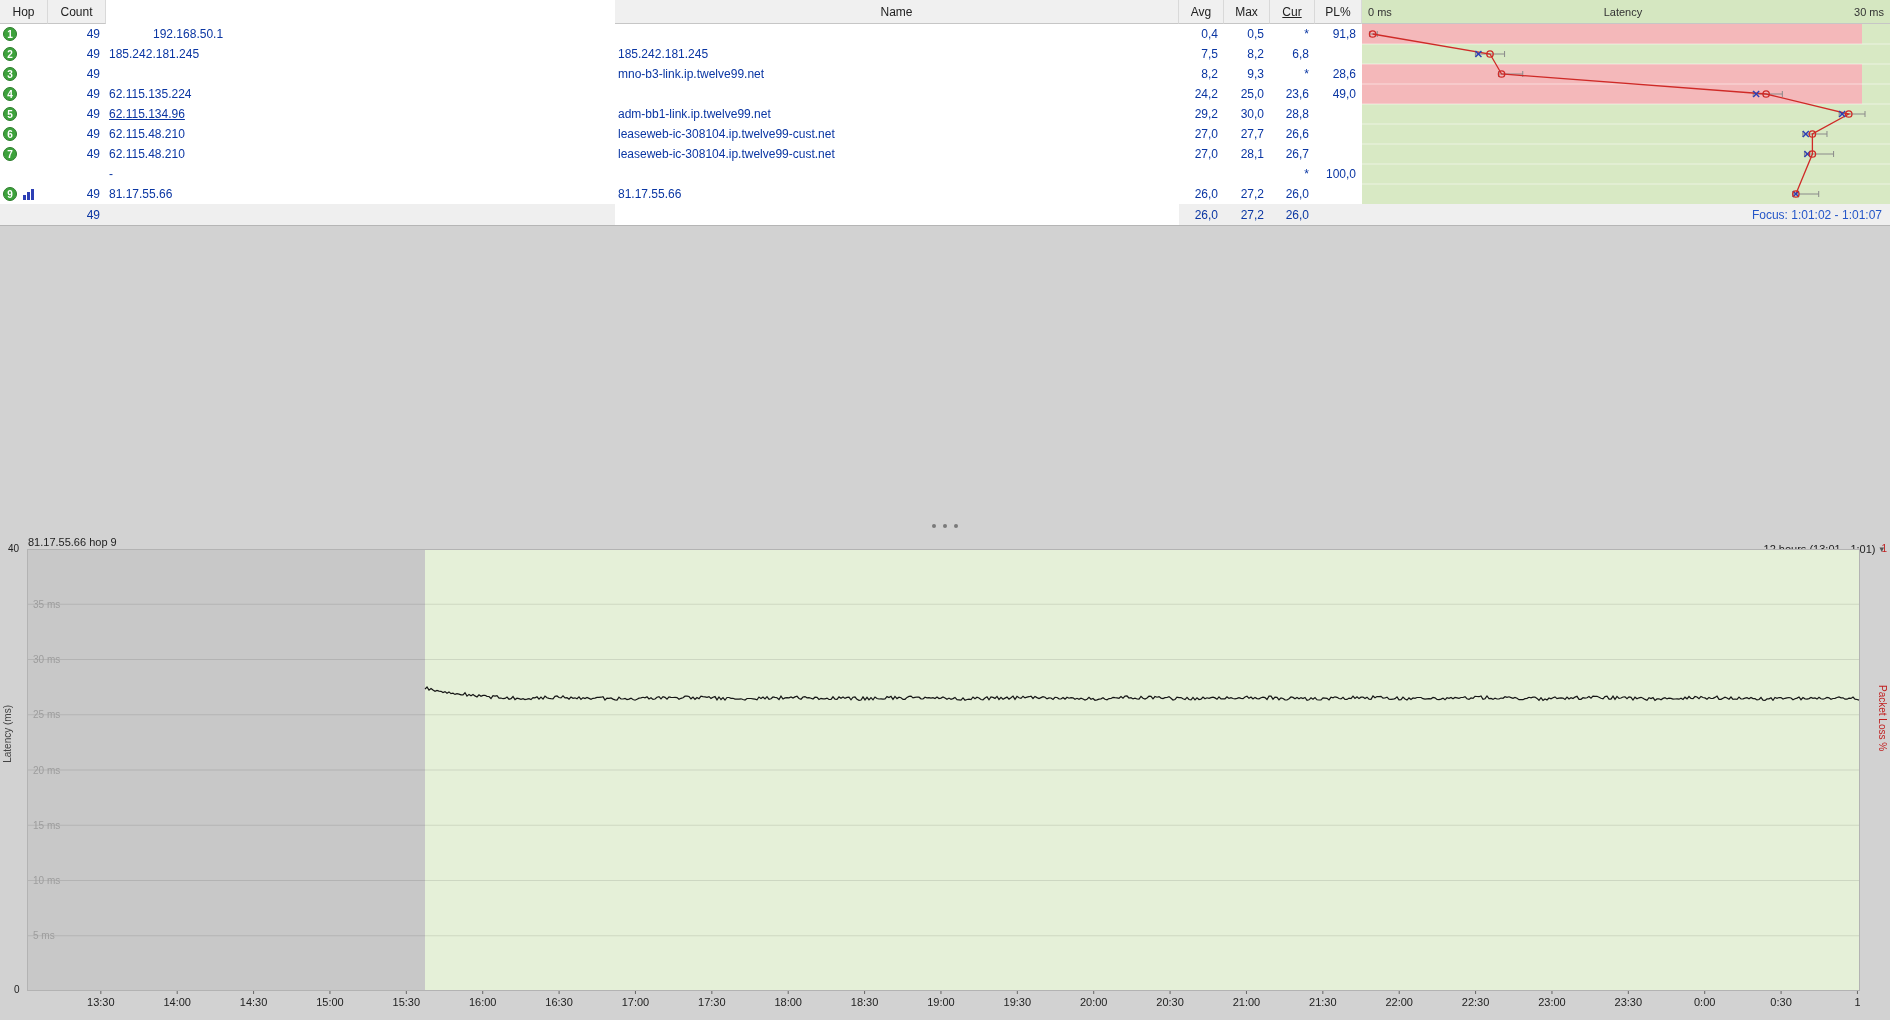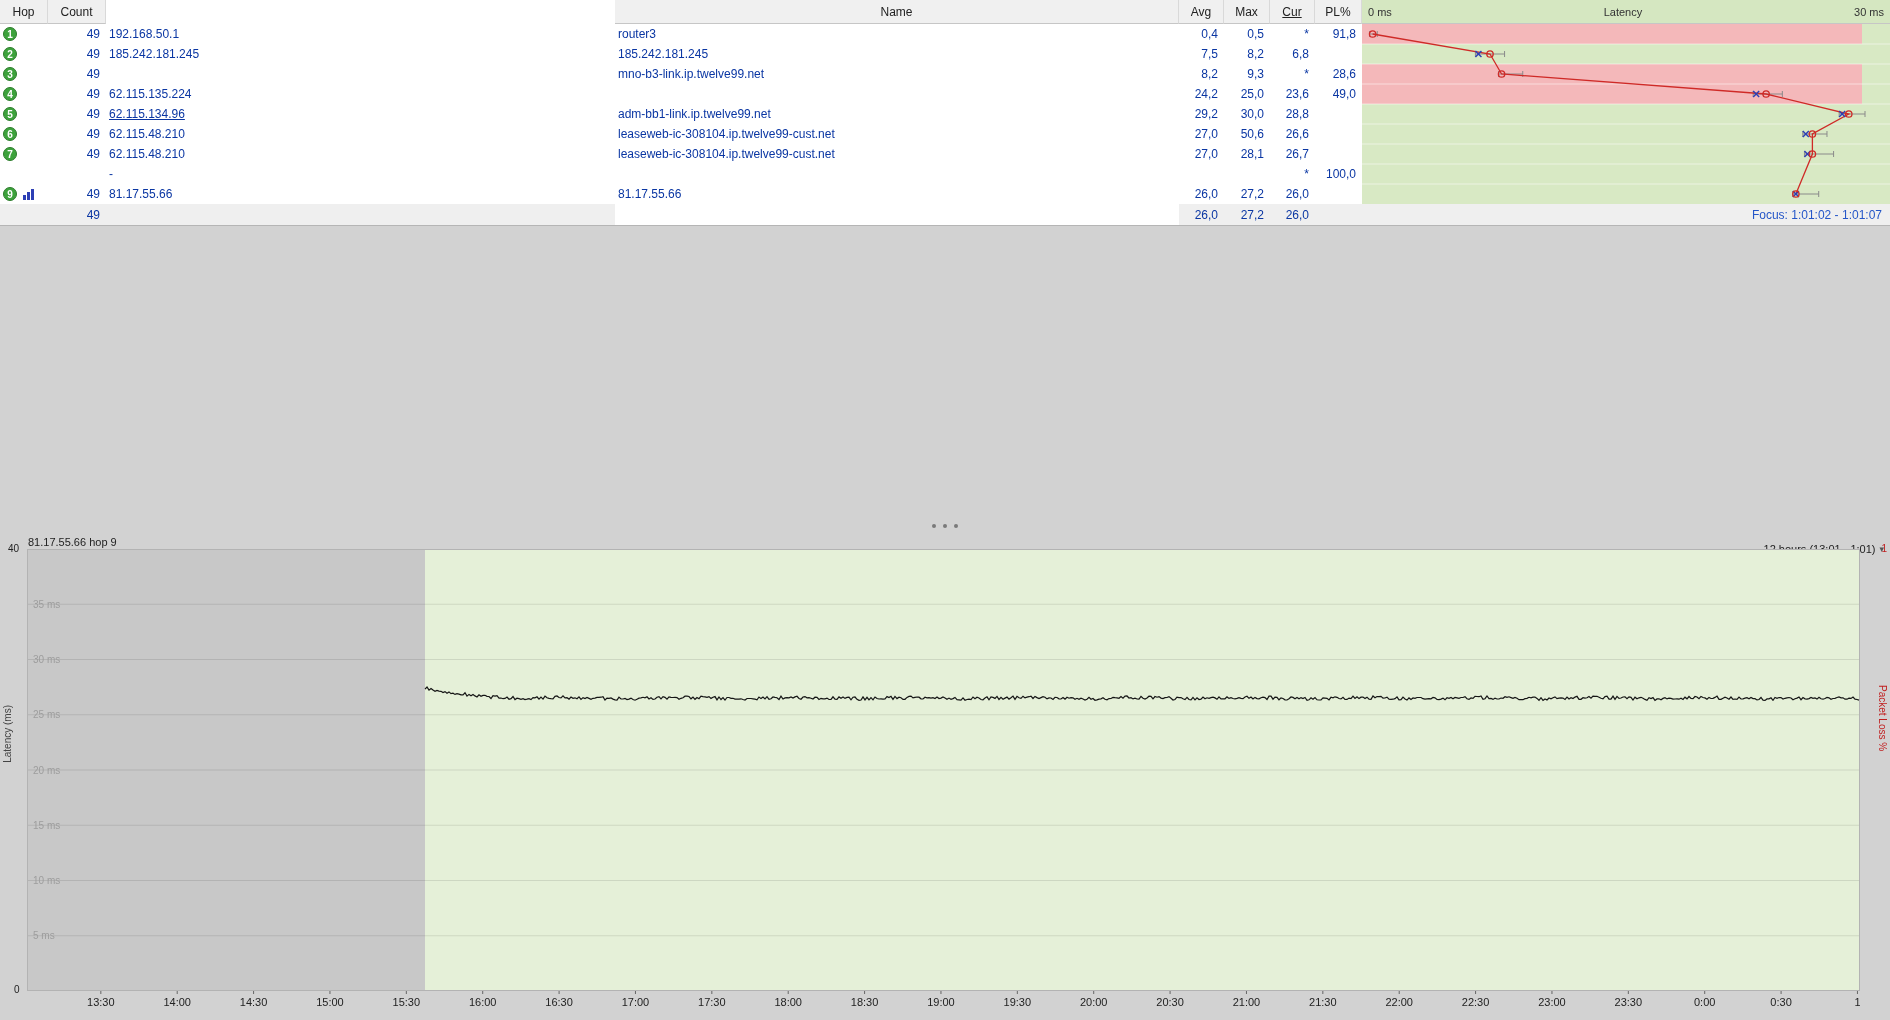--- a/index.html
+++ b/index.html
@@ -138,22 +138,21 @@
     <div class="hcell" style="grid-area: 1 / 2;">Count</div>
     <div class="hcell" style="grid-area: 1 / 4;">Name</div>
     <div class="hcell" style="grid-area: 1 / 5;">Avg</div>
     <div class="hcell" style="grid-area: 1 / 6;">Max</div>
     <div class="hcell" style="grid-area: 1 / 7; text-decoration: underline;">Cur</div>
     <div class="hcell" style="grid-area: 1 / 8;">PL%</div>
     <div class="cell hopcell" style="grid-area: 2 / 1;">
       <span class="badge">1</span>
     </div>
     <div class="cell numcell" style="grid-area: 2 / 2;">49</div>
-    <div class="cell leftcell" style="grid-area: 2 / 3;">192.168.50.1</div>
-    <div class="cell leftcell" style="grid-area: 2 / 4;">router3</div>
+    <div class="cell leftcell" style="grid-area: 2 / 3; margin-left: 44px;">192.168.50.1</div>
     <div class="cell numcell" style="grid-area: 2 / 5;">0,4</div>
     <div class="cell numcell" style="grid-area: 2 / 6;">0,5</div>
     <div class="cell numcell" style="grid-area: 2 / 7;">*</div>
     <div class="cell numcell" style="grid-area: 2 / 8;">91,8</div>
     <div class="cell hopcell" style="grid-area: 3 / 1;">
       <span class="badge">2</span>
     </div>
     <div class="cell numcell" style="grid-area: 3 / 2;">49</div>
     <div class="cell leftcell" style="grid-area: 3 / 3;">185.242.181.245</div>
     <div class="cell leftcell" style="grid-area: 3 / 4;">185.242.181.245</div>
@@ -189,21 +188,21 @@
     <div class="cell numcell" style="grid-area: 6 / 6;">30,0</div>
     <div class="cell numcell" style="grid-area: 6 / 7;">28,8</div>
     <div class="cell numcell" style="grid-area: 6 / 8;"></div>
     <div class="cell hopcell" style="grid-area: 7 / 1;">
       <span class="badge">6</span>
     </div>
     <div class="cell numcell" style="grid-area: 7 / 2;">49</div>
     <div class="cell leftcell" style="grid-area: 7 / 3;">62.115.48.210</div>
     <div class="cell leftcell" style="grid-area: 7 / 4;">leaseweb-ic-308104.ip.twelve99-cust.net</div>
     <div class="cell numcell" style="grid-area: 7 / 5;">27,0</div>
-    <div class="cell numcell" style="grid-area: 7 / 6;">50,6</div>
+    <div class="cell numcell" style="grid-area: 7 / 6;">27,7</div>
     <div class="cell numcell" style="grid-area: 7 / 7;">26,6</div>
     <div class="cell numcell" style="grid-area: 7 / 8;"></div>
     <div class="cell hopcell" style="grid-area: 8 / 1;">
       <span class="badge">7</span>
     </div>
     <div class="cell numcell" style="grid-area: 8 / 2;">49</div>
     <div class="cell leftcell" style="grid-area: 8 / 3;">62.115.48.210</div>
     <div class="cell leftcell" style="grid-area: 8 / 4;">leaseweb-ic-308104.ip.twelve99-cust.net</div>
     <div class="cell numcell" style="grid-area: 8 / 5;">27,0</div>
     <div class="cell numcell" style="grid-area: 8 / 6;">28,1</div>

